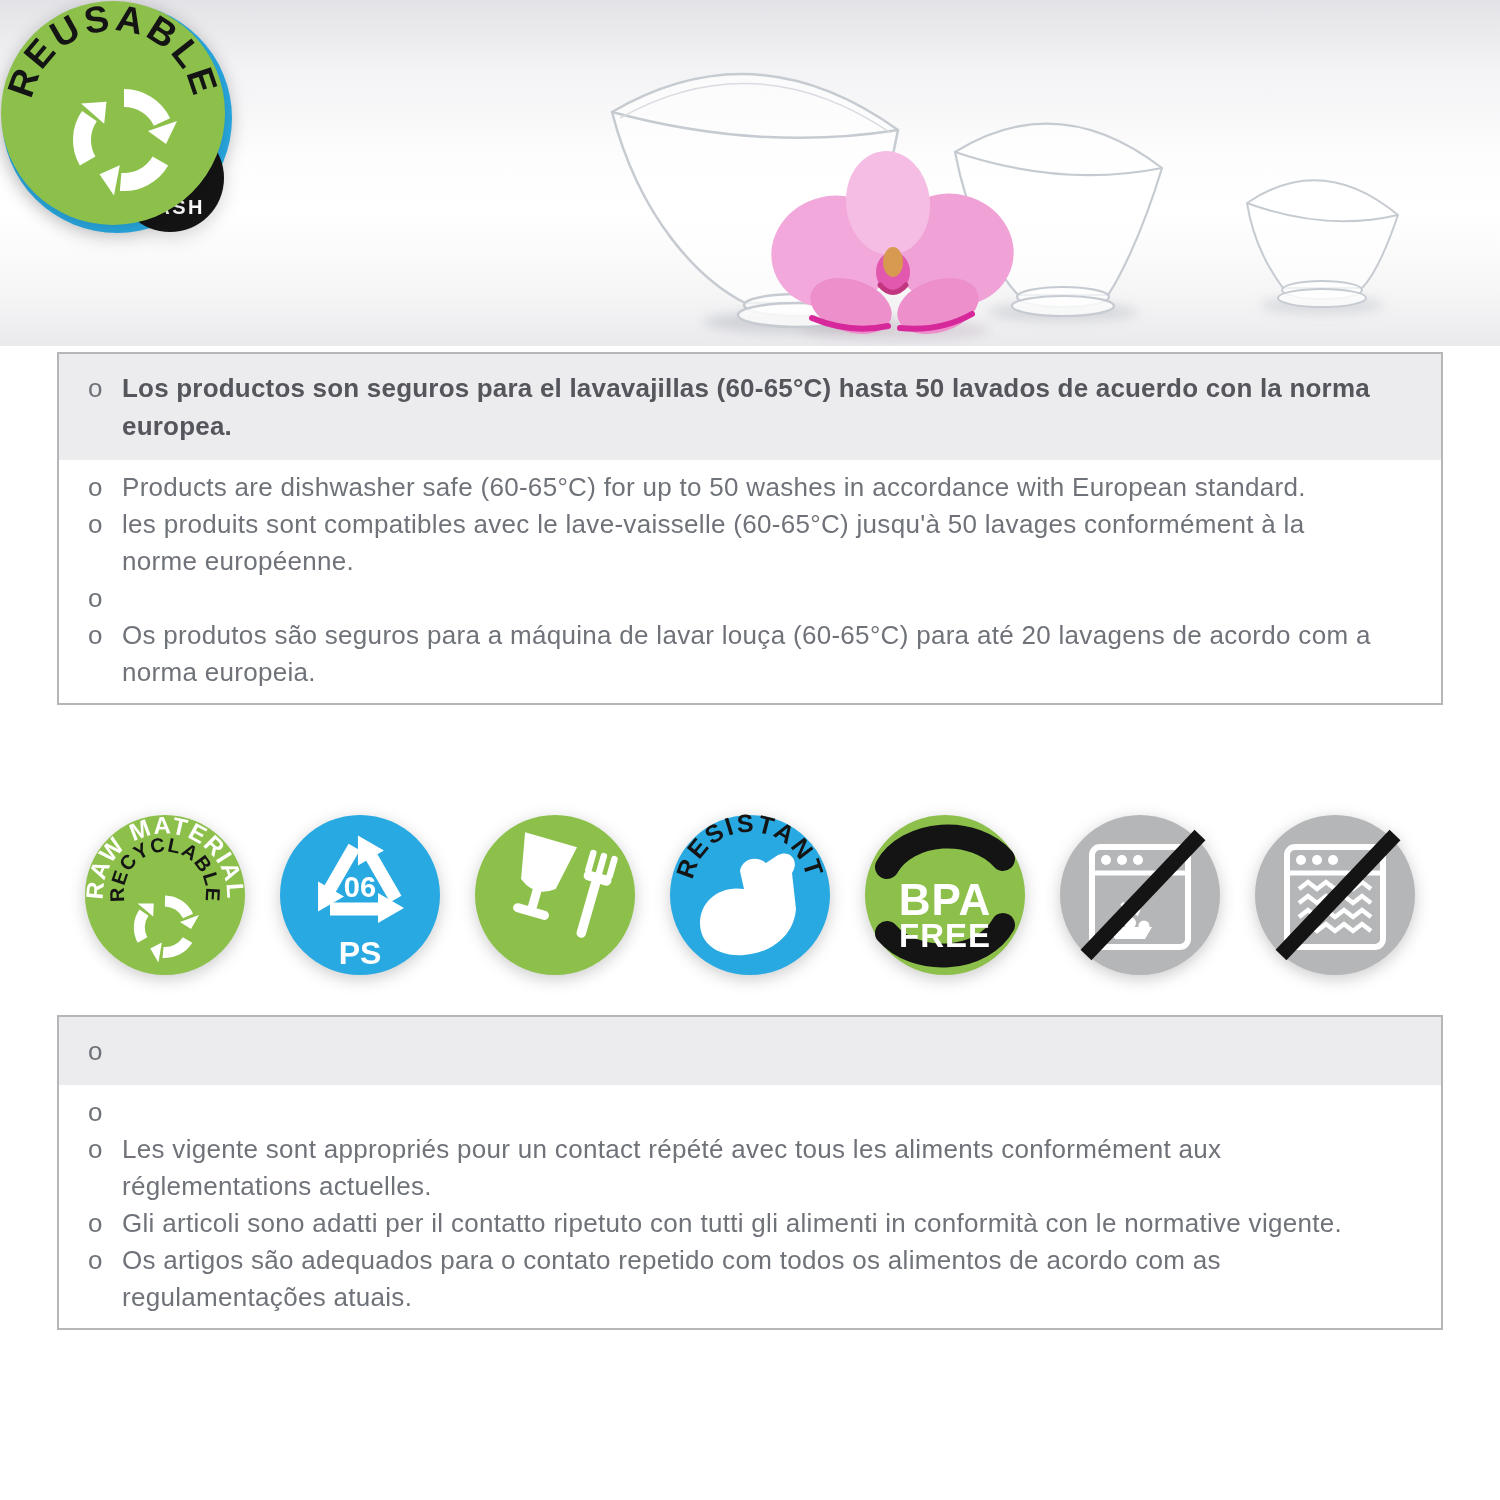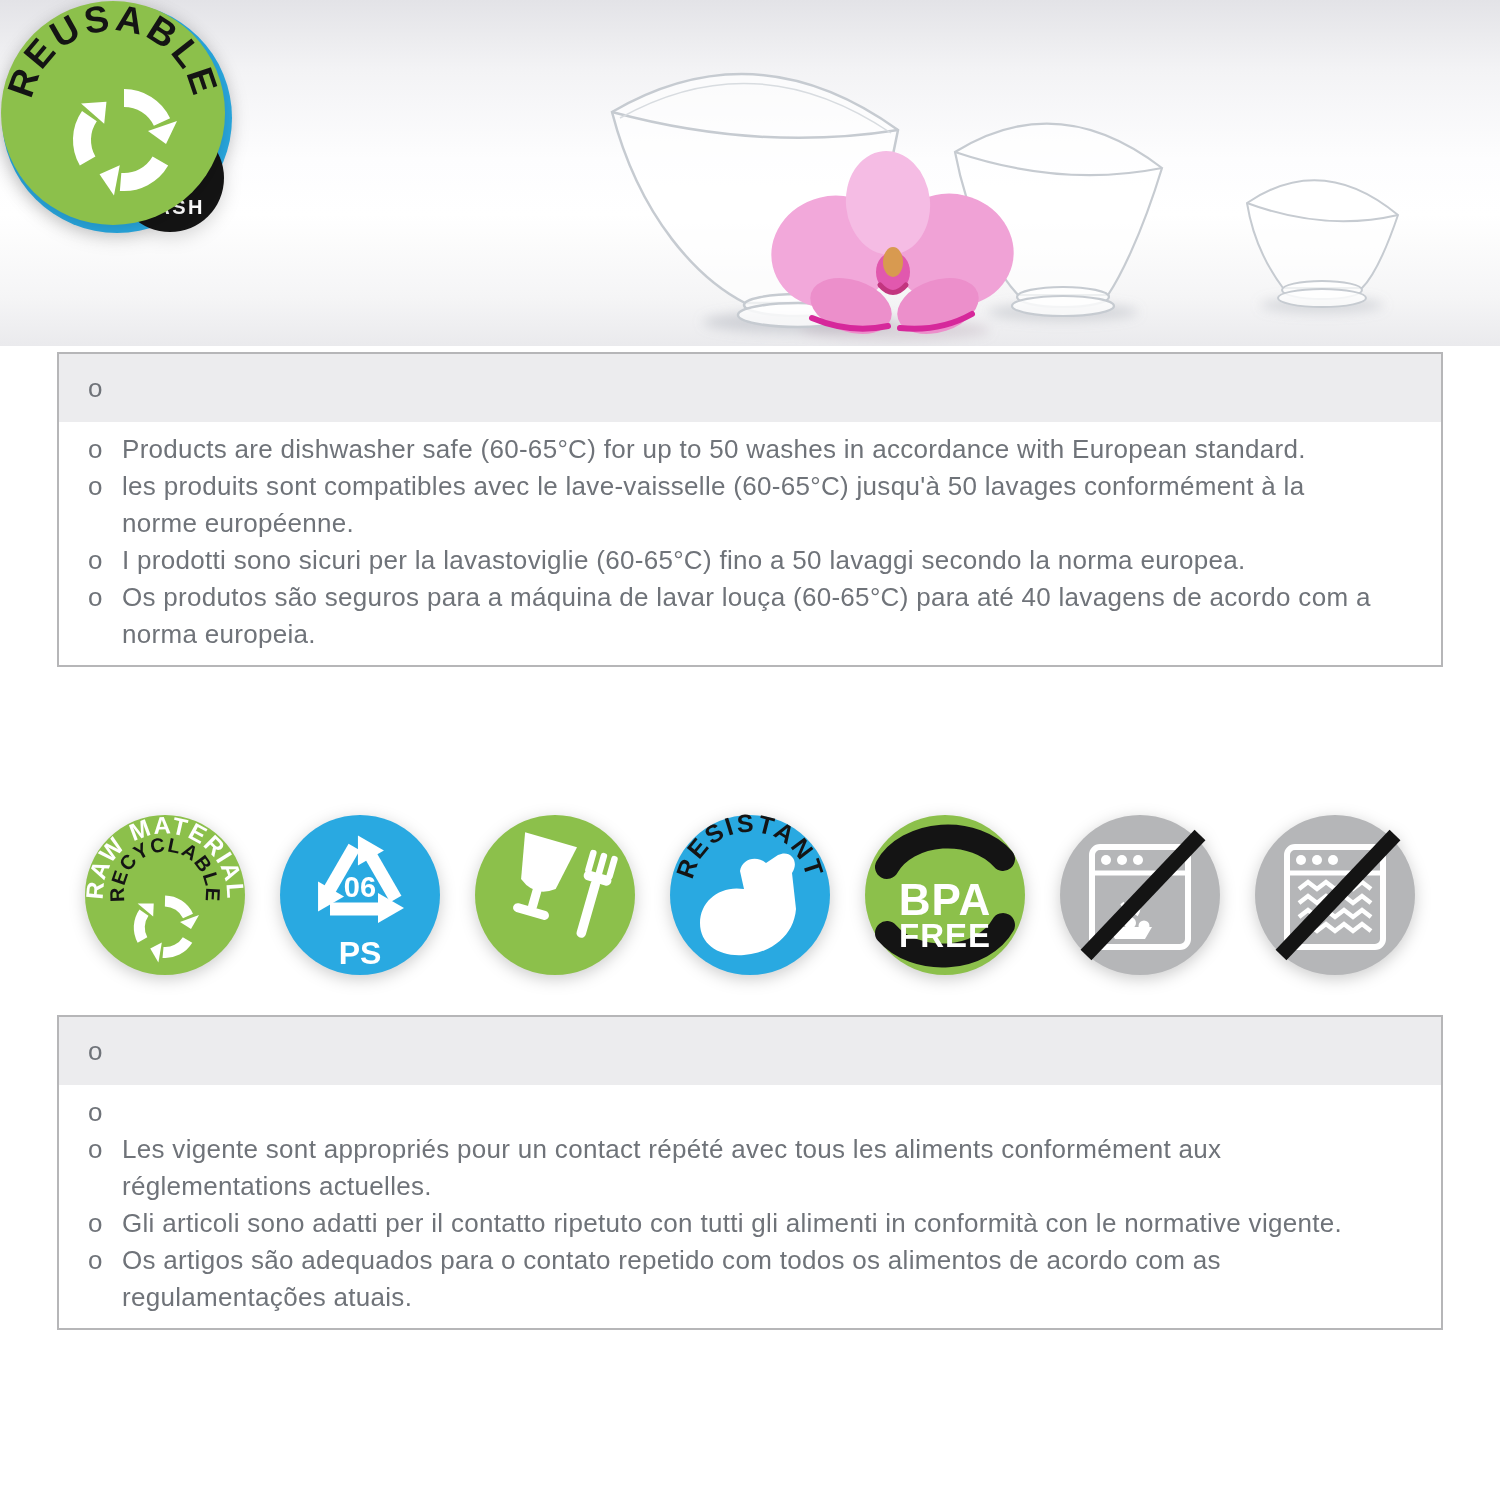--- a/index.html
+++ b/index.html
@@ -125,37 +125,37 @@
         </g>
         <use href="#ru-a" transform="rotate(120 124 140)"></use>
         <use href="#ru-a" transform="rotate(240 124 140)"></use>
       </g>
     </svg>
   </div>
 
   <div class="box box-1">
     <div class="hd">
       <span class="bullet">o</span>
+      <span>Los productos son seguros para el lavavajillas (60-65°C) hasta 50 lavados de acuerdo con la norma europea.</span>
     </div>
     <ul class="items">
       <li>
           <span class="bullet">o</span>
           <span>Products are dishwasher safe (60-65°C) for up to 50 washes in accordance with European standard.</span>
         </li>
       <li>
           <span class="bullet">o</span>
           <span>les produits sont compatibles avec le lave-vaisselle (60-65°C) jusqu'à 50 lavages conformément à la norme européenne.</span>
         </li>
       <li>
           <span class="bullet">o</span>
-          <span>I prodotti sono sicuri per la lavastoviglie (60-65°C) fino a 50 lavaggi secondo la norma europea.</span>
-        </li>
-      <li>
-          <span class="bullet">o</span>
-          <span>Os produtos são seguros para a máquina de lavar louça (60-65°C) para até 40 lavagens de acordo com a norma europeia.</span>
+        </li>
+      <li>
+          <span class="bullet">o</span>
+          <span>Os produtos são seguros para a máquina de lavar louça (60-65°C) para até 20 lavagens de acordo com a norma europeia.</span>
         </li>
     </ul>
   </div>
 
   <div class="icon-row">
 
     <svg width="176" height="176" viewBox="0 0 176 176">
       <defs>
         <path id="rm-a1" d="M 34,119 A 62,62 0 1 1 142,119" fill="none"></path>
         <path id="rm-a2" d="M 55,110 A 41,41 0 1 1 121,110" fill="none"></path>

